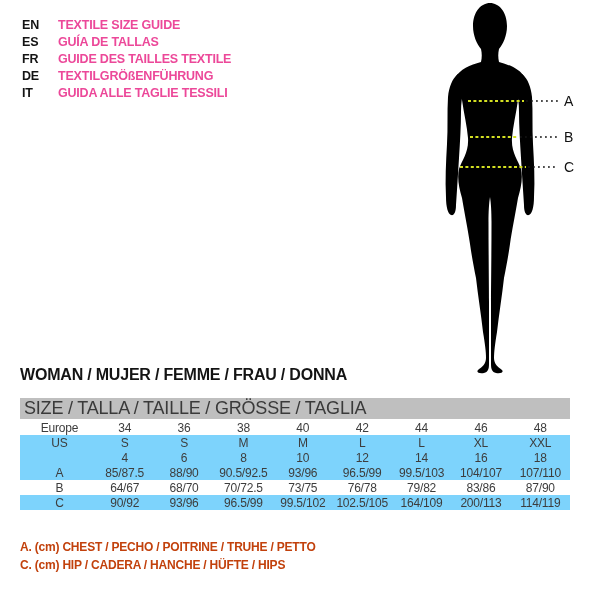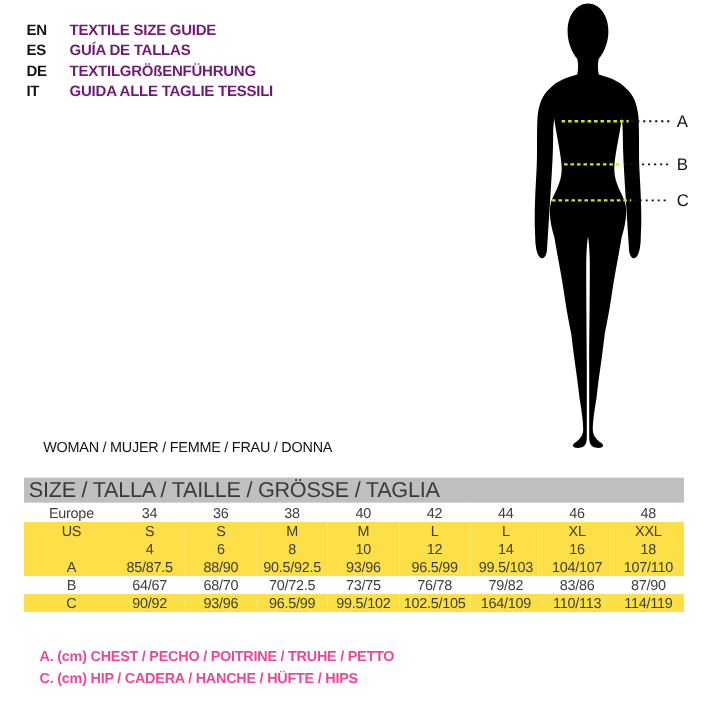--- a/index.html
+++ b/index.html
@@ -11,69 +11,73 @@
   }
   .canvas { position:absolute; inset:0; width:482px; height:600px; }
 
   
   .lang-block { position:absolute; left:22px; top:16px; }
   .lang-row { display:flex; height:17px; align-items:center; }
   .lang-code {
     width:36px; flex:0 0 36px;
     font-weight:bold; font-size:12.5px; letter-spacing:-0.2px; color:#141414;
   }
-  .lang-label { font-weight:bold; font-size:12.5px; letter-spacing:-0.2px; color:#701a75; white-space:nowrap; }
+  .lang-label { font-weight:bold; font-size:12.5px; letter-spacing:-0.2px; color:#ec4899; white-space:nowrap; }
 
   
   .figure { position:absolute; left:418px; top:0; width:182px; height:375px; }
   .yline { stroke:#d4e022; stroke-width:2; stroke-dasharray:3 2.4; fill:none; }
   .bline { stroke:#151515; stroke-width:1.6; stroke-dasharray:1.8 3.2; fill:none; }
   .mlabel { font-family:"Liberation Sans", sans-serif; font-size:14px; fill:#111; }
 
   
   .section-title {
-    position:absolute; left:36px; top:366px; margin:0;
-    font-weight:normal; font-size:12px; letter-spacing:-0.2px; color:#141414;
+    position:absolute; left:20px; top:366px; margin:0;
+    font-weight:bold; font-size:16px; letter-spacing:-0.2px; color:#141414;
   }
 
   
   .size-table {
     position:absolute; left:20px; top:398px; width:550px;
     border-collapse:collapse; table-layout:fixed;
     font-size:12px; letter-spacing:-0.2px; color:#3d3d3d;
   }
   .size-table th.header {
     background:#bfbfbf; color:#3a3a3a; font-weight:normal;
     text-align:left; font-size:18px; height:16px; padding:0 0 0 4px;
     border-bottom:1px solid #ffffff;
   }
   .size-table td { height:15px; padding:0; text-align:center; font-weight:normal; white-space:nowrap; }
   .size-table td.rlabel { text-align:center; padding-left:4px; }
-  .size-table tr.shaded { background:#fde047; }
+  .size-table tr.shaded { background:#7dd3fc; }
 
   
   .legend-block { position:absolute; left:20px; top:540px; }
   .legend-item {
     height:17.5px; font-weight:bold; font-size:12px;
-    letter-spacing:-0.2px; color:#ec4899; white-space:nowrap;margin-left:13px;
+    letter-spacing:-0.2px; color:#c2410c; white-space:nowrap;
   }
 </style>
 </head>
 <body>
 
 <main class="canvas">
 
   <section class="lang-block">
       <div class="lang-row">
         <span class="lang-code">EN</span>
         <span class="lang-label">TEXTILE SIZE GUIDE</span>
       </div>
       <div class="lang-row">
         <span class="lang-code">ES</span>
         <span class="lang-label">GUÍA DE TALLAS</span>
+      </div>
+      <div class="lang-row">
+        <span class="lang-code">FR</span>
+        <span class="lang-label">GUIDE DES TAILLES TEXTILE</span>
       </div>
       <div class="lang-row">
         <span class="lang-code">DE</span>
         <span class="lang-label">TEXTILGRÖßENFÜHRUNG</span>
       </div>
       <div class="lang-row">
         <span class="lang-code">IT</span>
         <span class="lang-label">GUIDA ALLE TAGLIE TESSILI</span>
       </div>
     </section>
@@ -203,21 +207,21 @@
           <td>87/90</td>
         </tr>
         <tr class="shaded">
           <td class="rlabel">C</td>
           <td>90/92</td>
           <td>93/96</td>
           <td>96.5/99</td>
           <td>99.5/102</td>
           <td>102.5/105</td>
           <td>164/109</td>
-          <td>110/113</td>
+          <td>200/113</td>
           <td>114/119</td>
         </tr>
       </tbody>
   </table>
 
   <section class="legend-block">
       <div class="legend-item">A. (cm) CHEST / PECHO / POITRINE / TRUHE / PETTO</div>
       <div class="legend-item">C. (cm) HIP / CADERA / HANCHE / HÜFTE / HIPS</div>
     </section>
 

